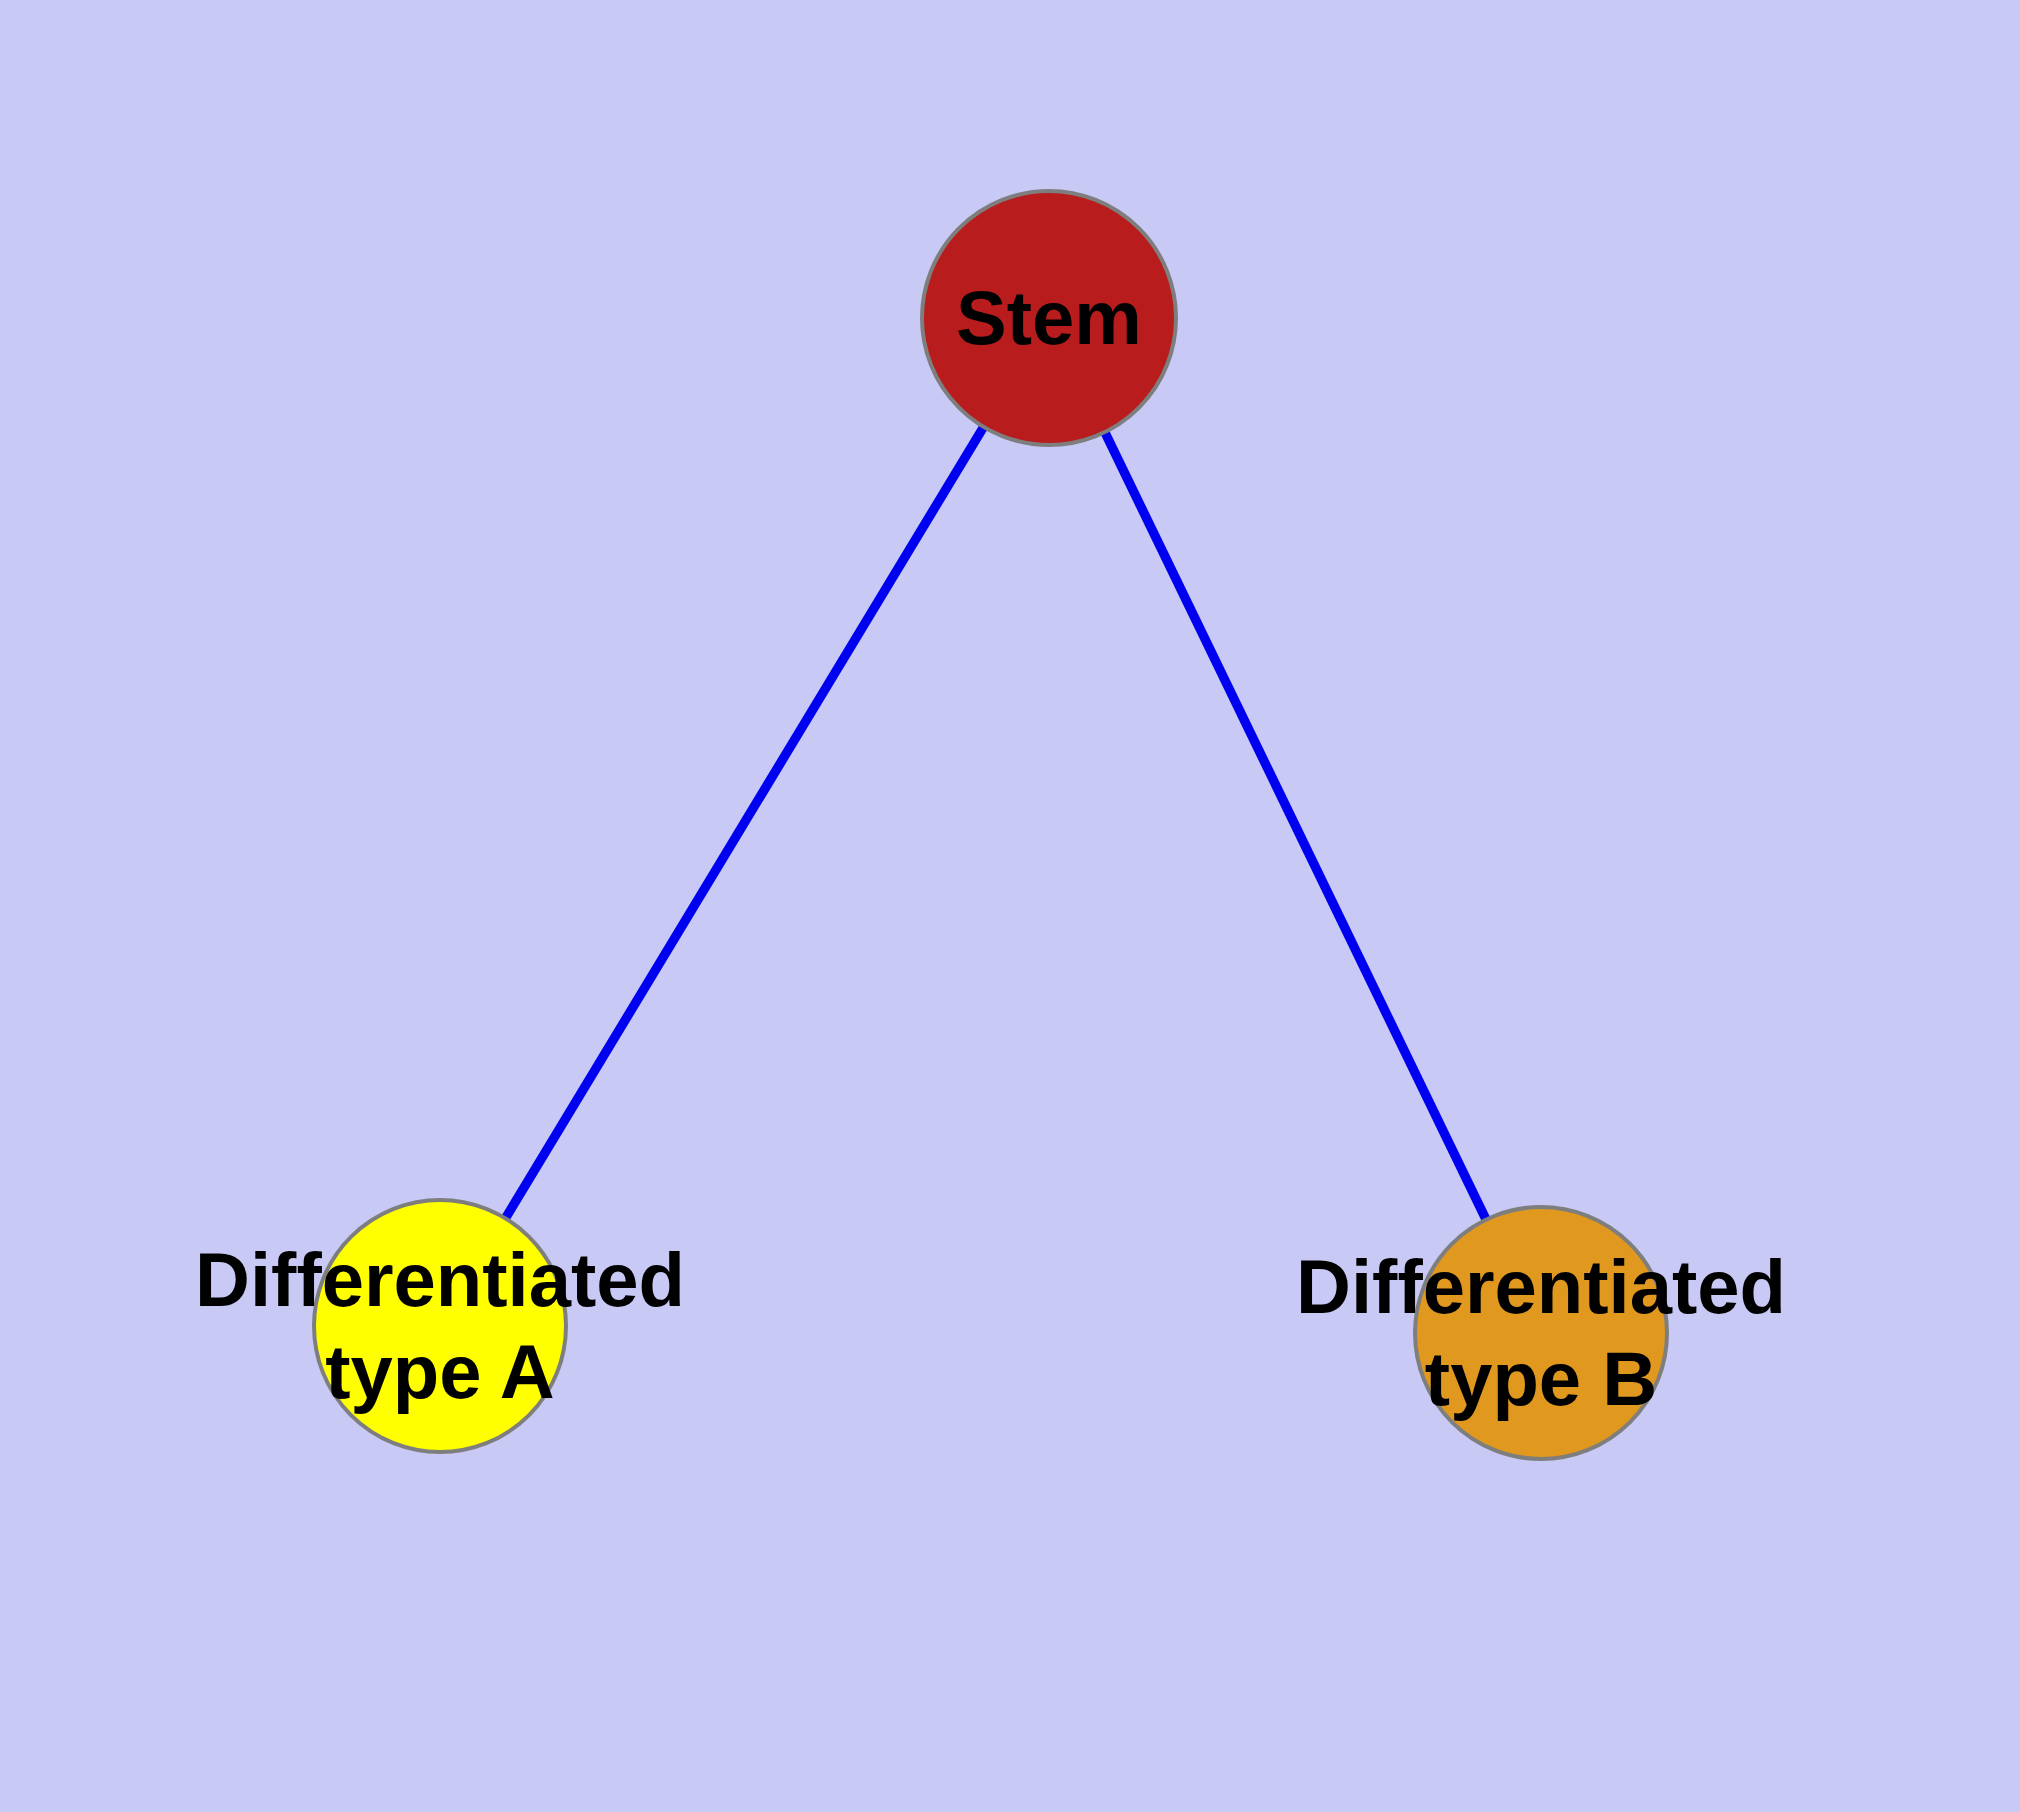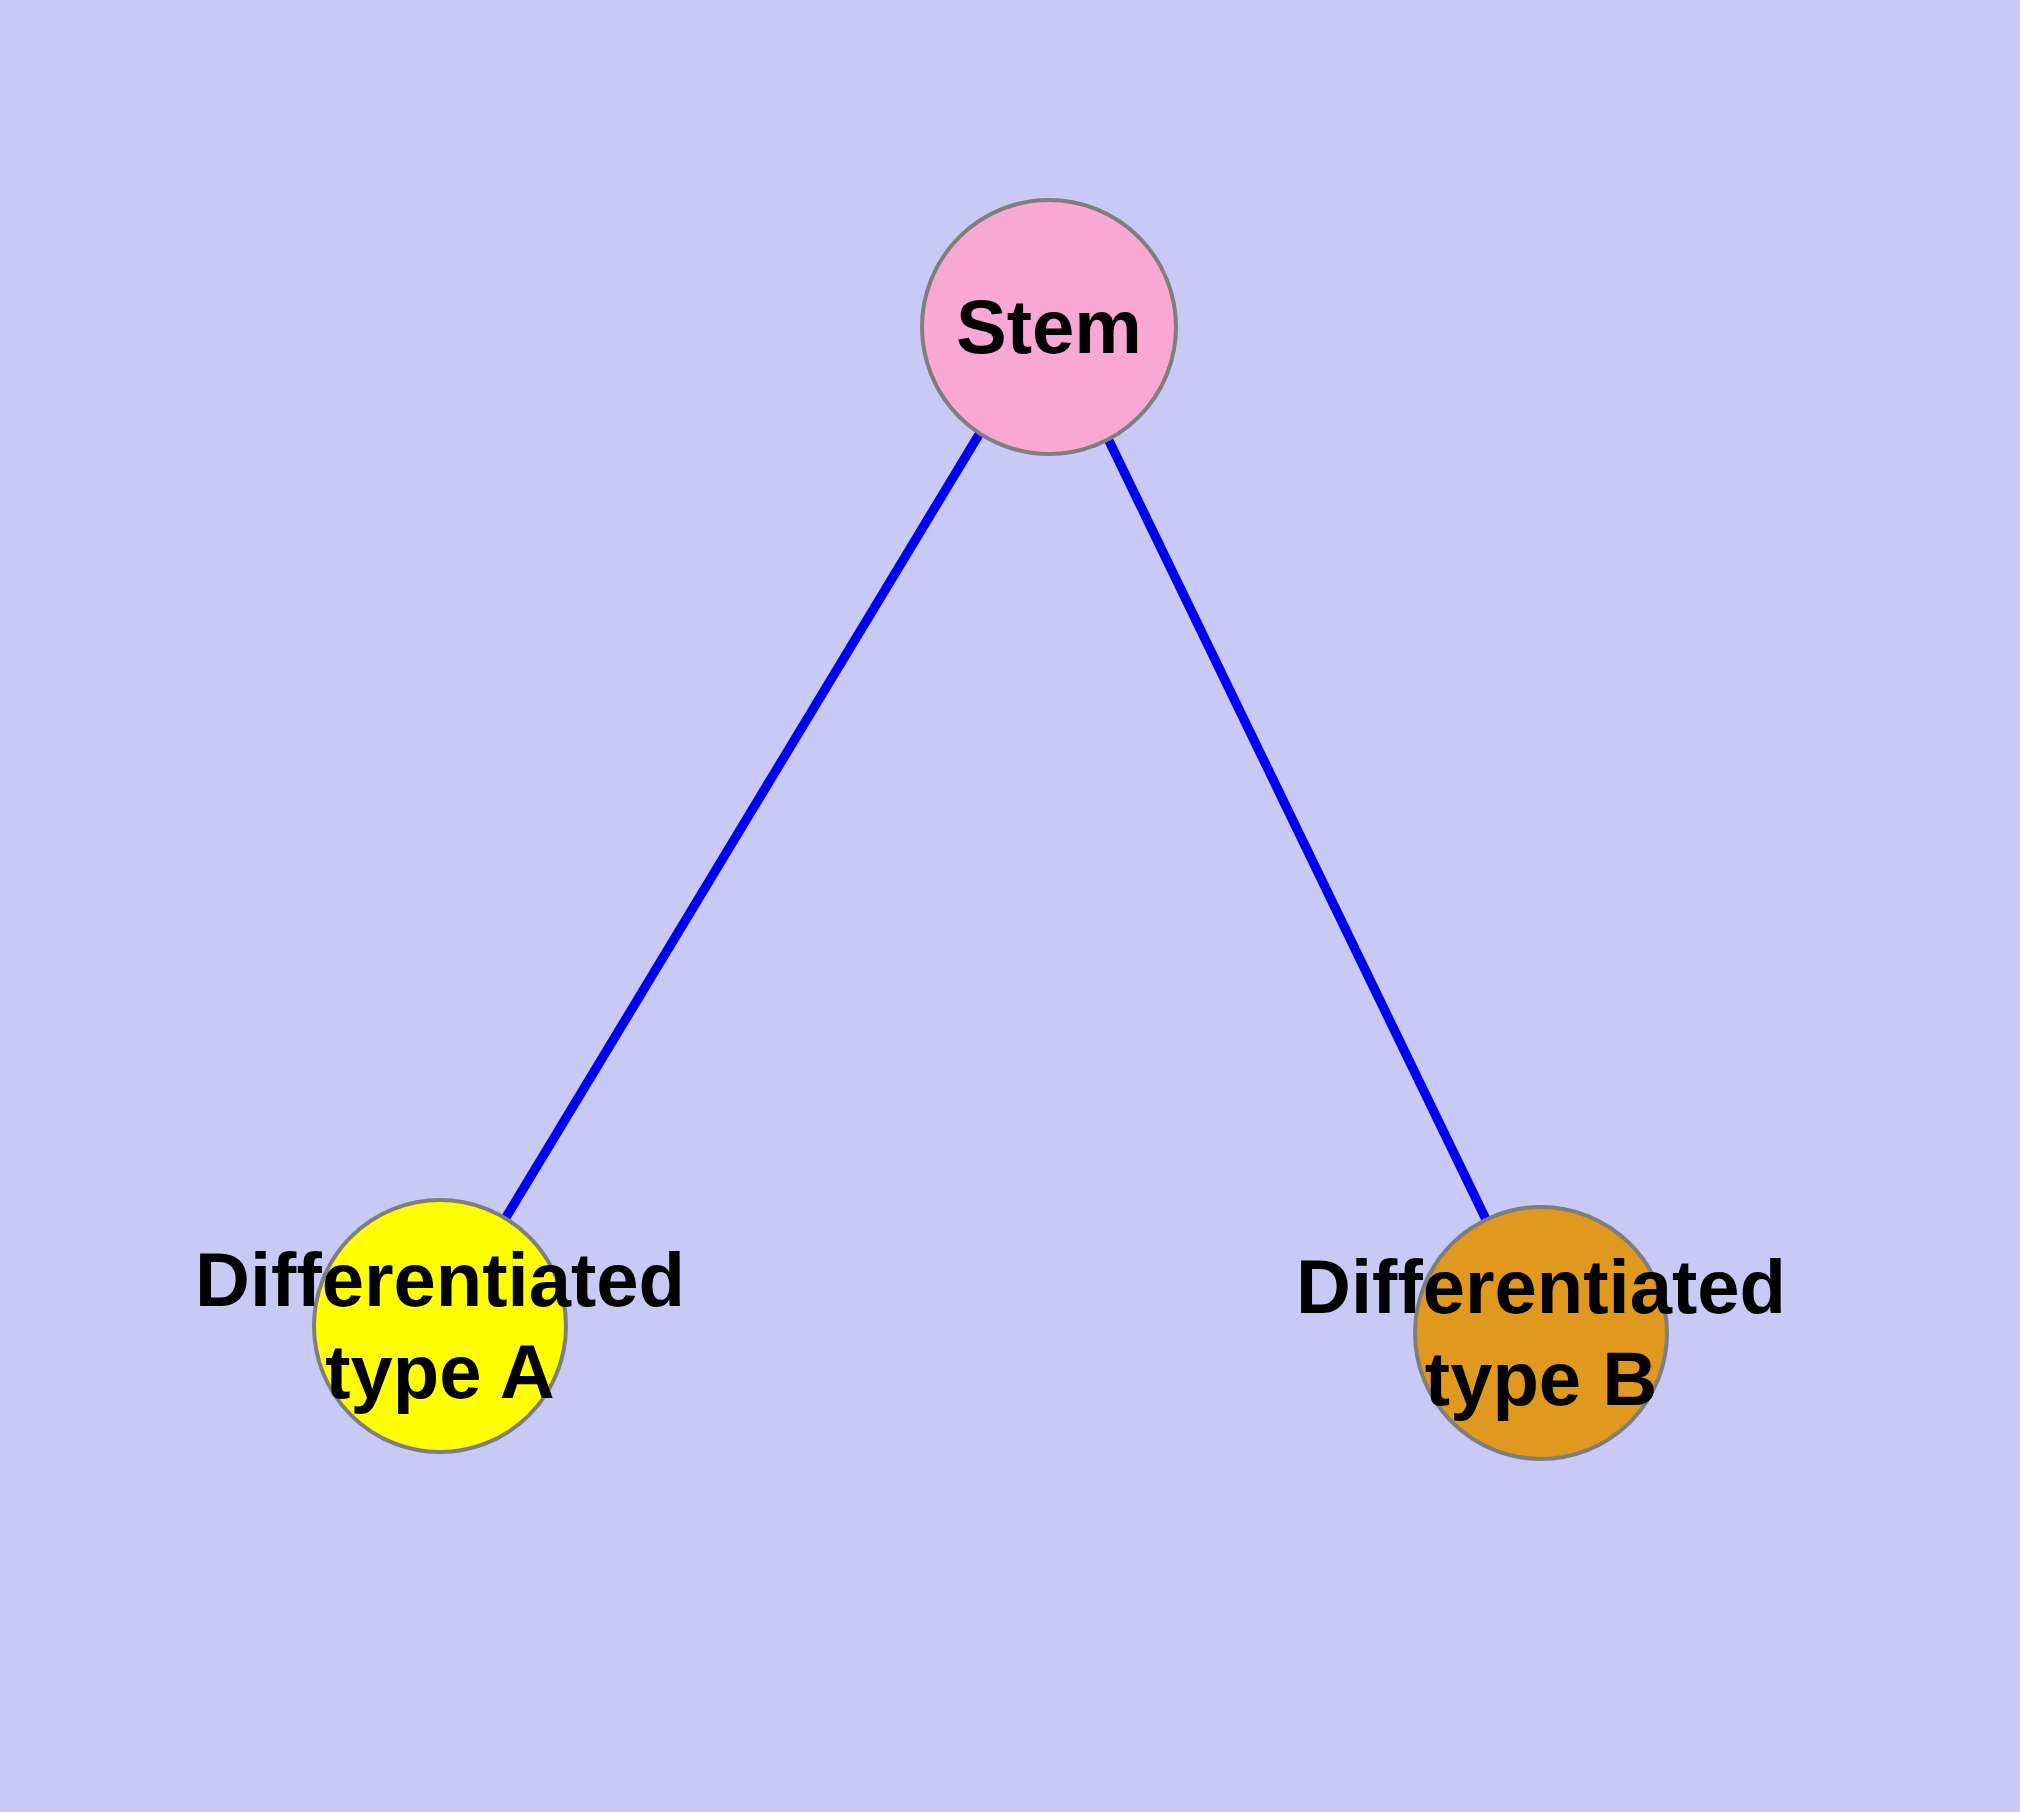--- a/index.html
+++ b/index.html
@@ -39,21 +39,21 @@
 </style>
 </head>
 <body>
 
 <div class="canvas" style="width: 2021px; height: 1812px; background: rgb(201, 201, 246);">
   <svg class="edges" width="2021" height="1812" viewBox="0 0 2384 2138">
     <line x1="1238" y1="375" x2="519" y2="1565" stroke="#0000F0" stroke-width="11"></line>
     <line x1="1238" y1="375" x2="1818" y2="1573" stroke="#0000F0" stroke-width="11"></line>
   </svg>
 
-  <div class="node" style="left: 920px; top: 198px; width: 258px; height: 258px; background: #f9a8d4; border-color: rgb(126, 126, 126); border-width: 4.2px;">
+  <div class="node" style="left: 920px; top: 189px; width: 258px; height: 258px; background: #b91c1c; border-color: rgb(126, 126, 126); border-width: 4.2px;">
     <span class="node-label" style="color: rgb(0, 0, 0);">Stem</span>
   </div>
 
   <div class="node" style="left: 312px; top: 1198px; width: 256px; height: 256px; background: rgb(255, 255, 0); border-color: rgb(126, 126, 126); border-width: 4.2px;">
     <span class="node-label" style="color: rgb(0, 0, 0);">Differentiated
 type A</span>
   </div>
 
   <div class="node" style="left: 1413px; top: 1205px; width: 256px; height: 256px; background: rgb(224, 152, 30); border-color: rgb(126, 126, 126); border-width: 4.2px;">
     <span class="node-label" style="color: rgb(0, 0, 0);">Differentiated

